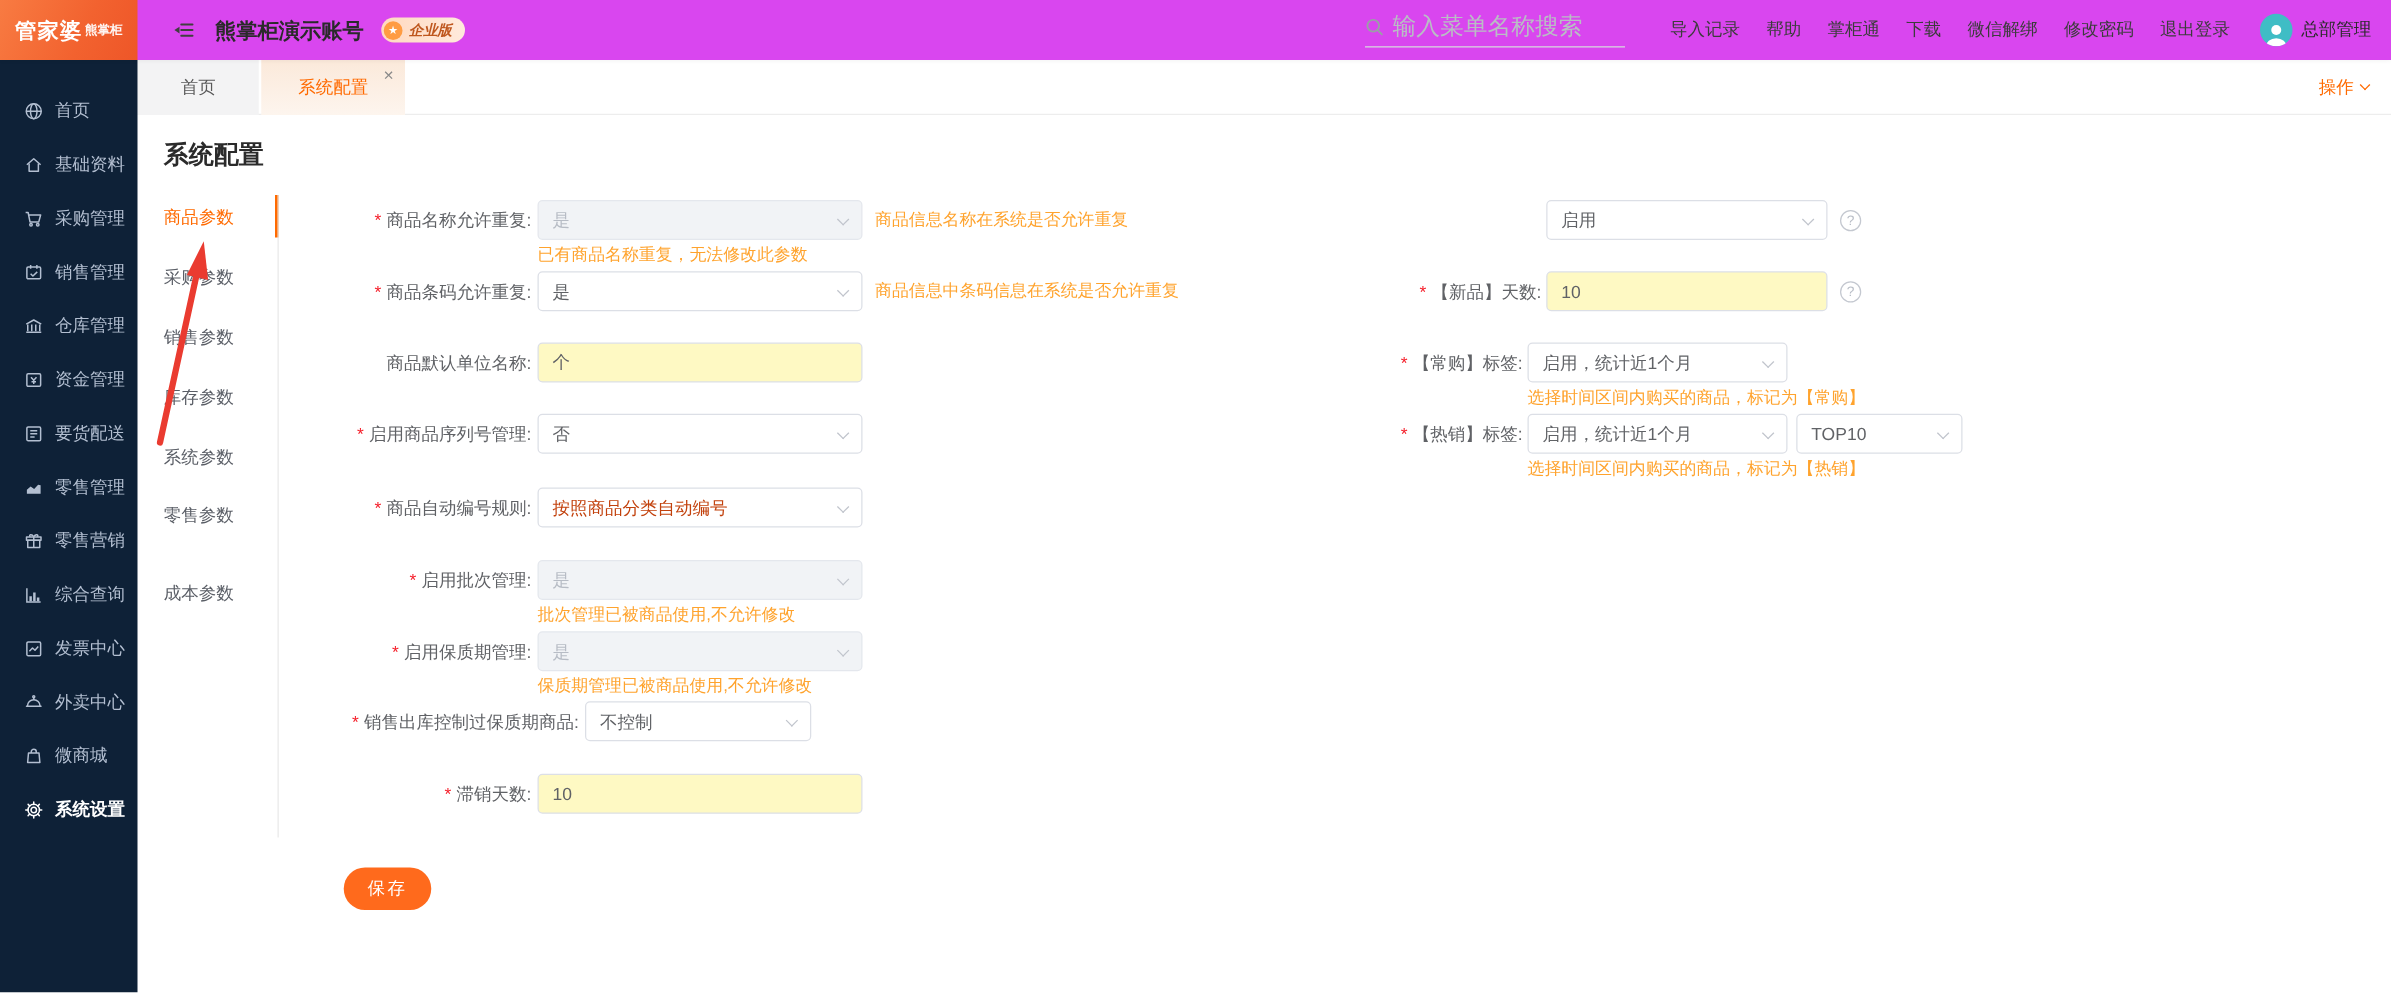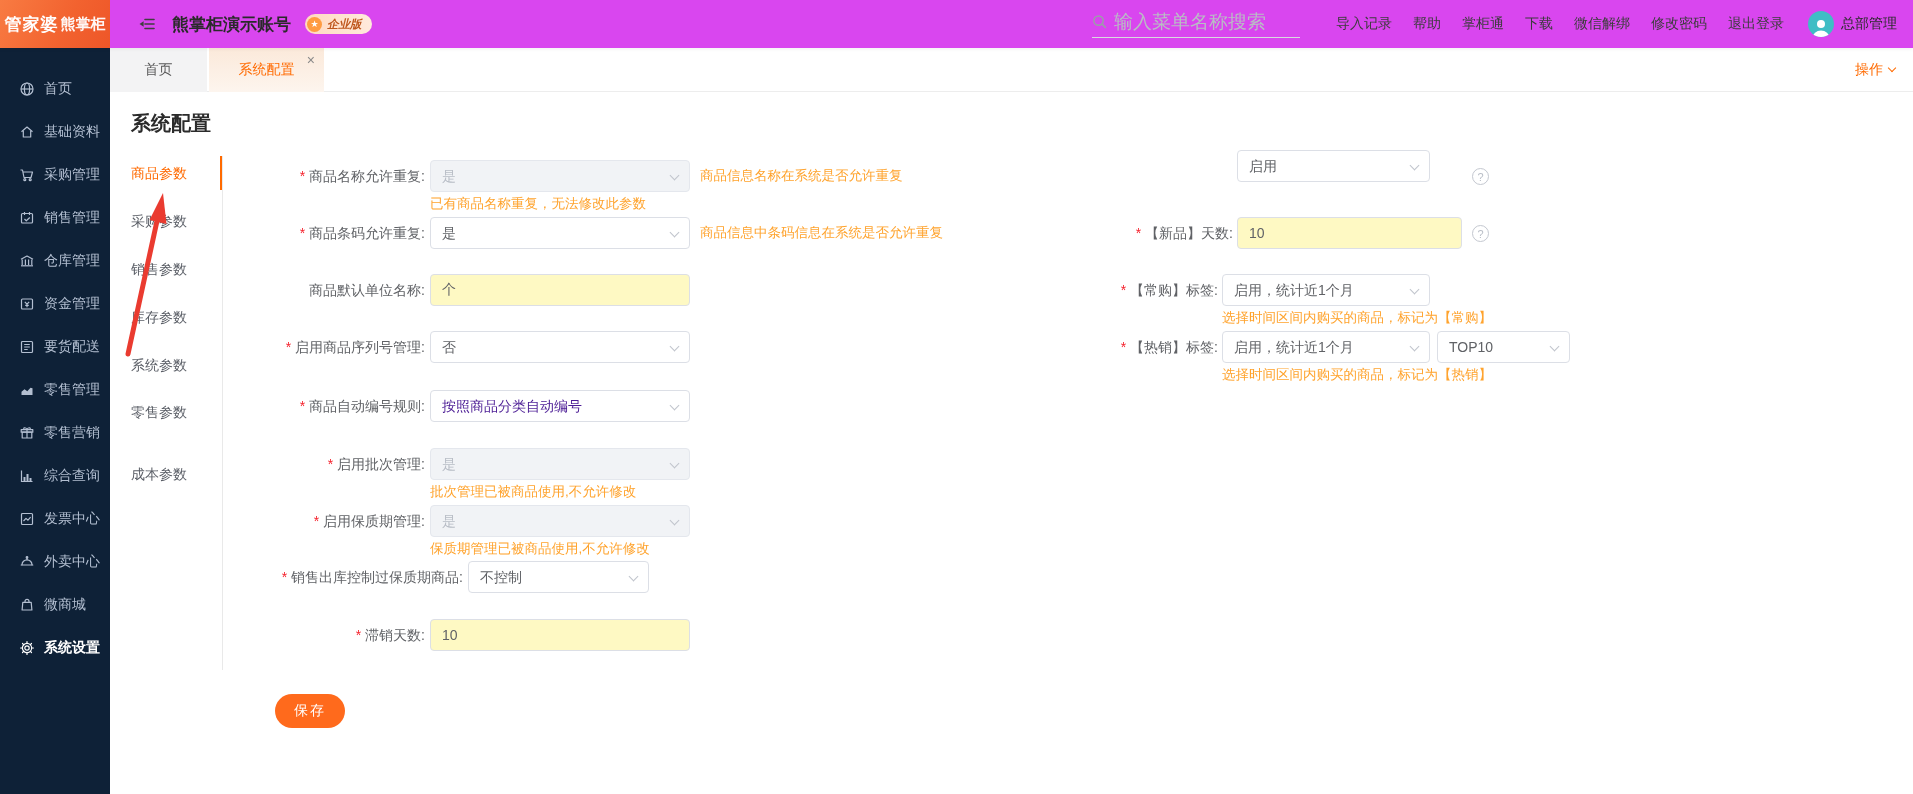--- a/index.html
+++ b/index.html
@@ -7,21 +7,21 @@
     font-family:"Liberation Sans","DejaVu Sans",sans-serif; background:#fff; }
   .stage { position:relative; width:1913px; height:794px; }
 
   
   .header { position:absolute; top:0; left:0; right:0; height:48px; background:#d946ef;
     display:flex; align-items:center; z-index:30; box-shadow:0 1px 4px rgba(0,0,0,.06); }
   .logo { width:110px; height:48px; flex:0 0 110px;
     background:linear-gradient(115deg,#f87b42 0%,#f2622f 60%,#ee5628 100%);
     display:flex; align-items:center; justify-content:center; color:#fff; }
   .logo-main { font-size:17px; font-weight:800; letter-spacing:1px; }
-  .logo-sub { font-size:15px; font-weight:700; margin-left:2px; opacity:.95; }
+  .logo-sub { font-size:10px; font-weight:700; margin-left:2px; opacity:.95; }
   .collapse { margin-left:28px; cursor:pointer; display:flex; align-items:center; }
   .acct-title { margin-left:16px; font-size:17px; font-weight:700; color:#2a2a2a; }
   .badge { margin-left:14px; height:20px; border-radius:10px; padding:0 10px 0 2px;
     background:linear-gradient(90deg,#ffd9c0,#ffeadc); display:flex; align-items:center; gap:5px; }
   .badge-star { width:15px; height:15px; border-radius:50%; background:#ff9c42; color:#fff;
     font-size:9px; display:flex; align-items:center; justify-content:center; }
   .badge-text { font-size:11.5px; font-style:italic; font-weight:700; color:#bf571e; }
   .hspacer { flex:1; }
   .search { display:flex; align-items:center; border-bottom:1px solid #d8dade;
     padding-bottom:4px; margin-right:36px; width:208px; }
@@ -67,21 +67,21 @@
 
   
   .flabel { position:absolute; height:32px; line-height:32px; text-align:right;
     font-size:14px; color:#606266; white-space:nowrap; }
   .req { color:#f5222d; margin-right:4px; }
   .select { position:absolute; height:32px; border:1px solid #dcdfe6; border-radius:4px;
     background:#fff; font-size:14px; color:#606266; line-height:30px; padding:0 26px 0 11px;
     cursor:pointer; white-space:nowrap; overflow:hidden; }
   .select .chev { position:absolute; right:11px; top:11px; }
   .select.disabled { background:#f1f3f6; border-color:#e4e7ed; color:#b7bcc5; cursor:not-allowed; }
-  .select.muted { color:#4c1d95; }
+  .select.muted { color:#c2410c; }
   .tinput { position:absolute; height:32px; border:1px solid #dcdfe6; border-radius:4px;
     padding:0 11px; font-size:14px; color:#606266; background:#fef9c3; outline:none; }
   .side-hint, .below-hint { position:absolute; height:20px; line-height:20px; font-size:13.5px;
     color:#ffa32d; white-space:nowrap; }
   .help { position:absolute; width:17px; height:17px; border:1.4px solid #c4c8d0; border-radius:50%;
     color:#b9bec7; font-size:11px; display:flex; align-items:center; justify-content:center; cursor:pointer; }
   .save-btn { position:absolute; left:165px; top:602px; height:34px; padding:0 19px;
     background:#ff6a1c; color:#fff; border:none; border-radius:17px; font-size:14px;
     letter-spacing:2px; cursor:pointer; font-family:inherit; }
 </style>
@@ -311,21 +311,21 @@
     <div class="below-hint" style="left:320px;top:447px">保质期管理已被商品使用,不允许修改</div>
 
     <div class="flabel" style="left:100px;top:469px;width:253px"><span class="req">*</span><span>销售出库控制过保质期商品:</span></div>
     <div class="select" style="left:358px;top:469px;width:181px"><span>不控制</span><span class="chev"></span></div>
 
     <div class="flabel" style="left:0;top:527px;width:315px"><span class="req">*</span><span>滞销天数:</span></div>
     <input class="tinput" style="left: 320px; top: 527px; width: 260px;" value="10">
 
     <button class="save-btn">保存</button>
 
-    <div class="select" style="left:1127px;top:58px;width:193px"><span>启用</span><span class="chev"></span></div>
+    <div class="select" style="left:1127px;top:68px;width:225px"><span>启用</span><span class="chev"></span></div>
     <div class="help" style="left:1362px;top:76px">?</div>
 
     <div class="flabel" style="left:903px;top:125px;width:220px"><span class="req">*</span><span>【新品】天数:</span></div>
     <input class="tinput" style="left: 1127px; top: 125px; width: 225px;" value="10">
     <div class="help" style="left:1362px;top:133px">?</div>
 
     <div class="flabel" style="left:908px;top:182px;width:200px"><span class="req">*</span><span>【常购】标签:</span></div>
     <div class="select" style="left:1112px;top:182px;width:208px"><span>启用，统计近1个月</span><span class="chev"></span></div>
     <div class="below-hint" style="left:1112px;top:216px">选择时间区间内购买的商品，标记为【常购】</div>
 

